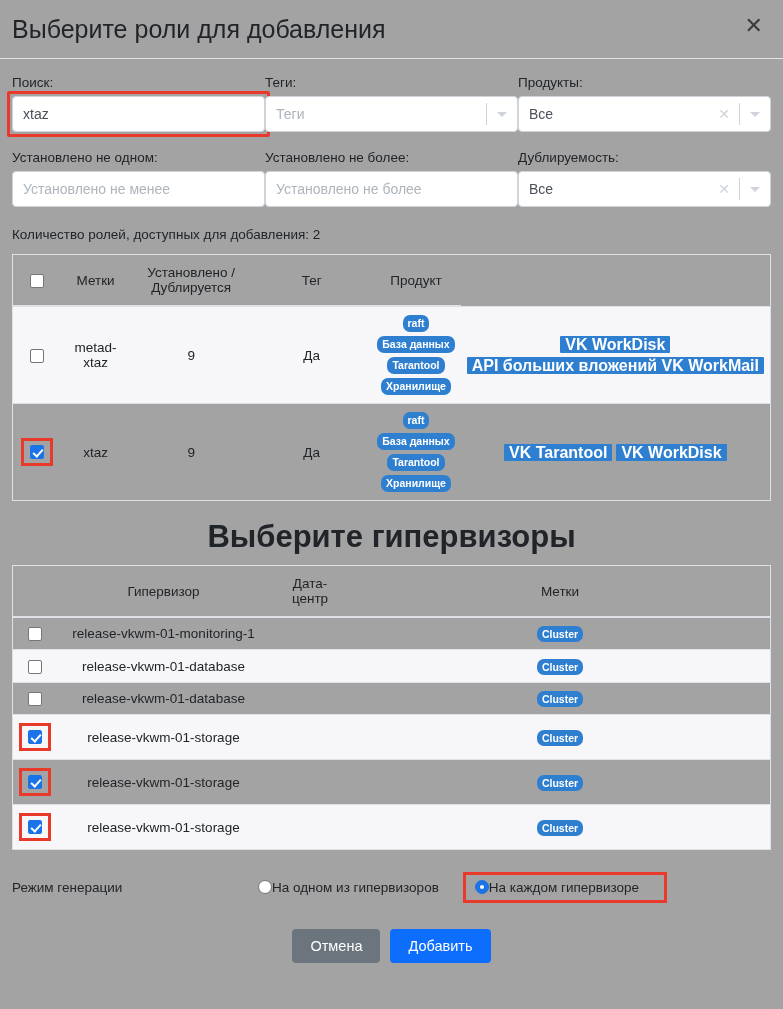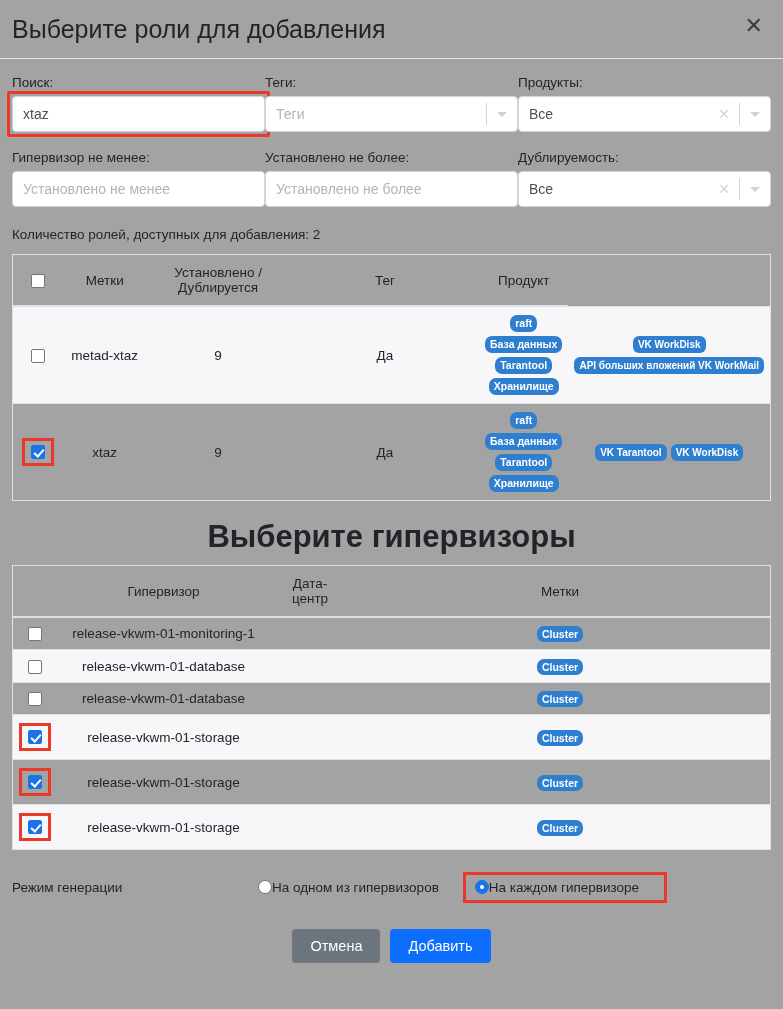--- a/index.html
+++ b/index.html
@@ -172,23 +172,23 @@
     font-size: 10.5px;
     font-weight: bold;
     border-radius: 7px;
     padding: 2px 5px;
     line-height: 13px;
     white-space: nowrap;
   }
   .prod {
     background: #2f7fd1;
     color: #fff;
-    font-size: 10px;
+    font-size: 16px;
     font-weight: bold;
-    border-radius: 6px;
+    border-radius: 1px;
     padding: 2px 5px;
     line-height: 13px;
     white-space: nowrap;
   }
   .hv-title {
     text-align: center;
     font-size: 31px;
     font-weight: bold;
     margin: 18px 0 10px 0;
     color: #212529;
@@ -283,21 +283,21 @@
           <div class="sep"></div>
           <div class="sel-btn">
               <span class="caret"></span>
             </div>
         </div>
       </div>
     </div>
 
     <div class="filters row2">
       <div class="field">
-        <span class="field-label">Гипервизор не менее:</span>
+        <span class="field-label">Установлено не одном:</span>
         <input class="input" placeholder="Установлено не менее" style="">
       </div>
       <div class="field">
         <span class="field-label">Установлено не более:</span>
         <input class="input" placeholder="Установлено не более" style="">
       </div>
       <div class="field">
         <span class="field-label">Дублируемость:</span>
         <div class="select-wrap">
           <span class="select-value">Все</span>

